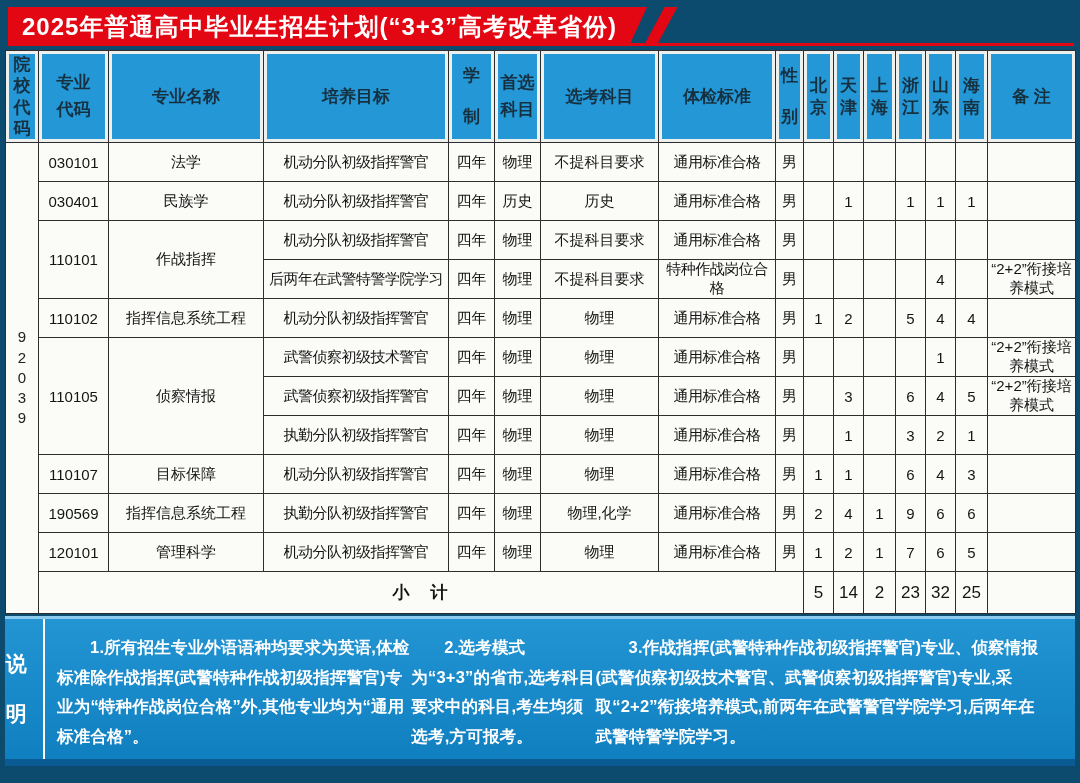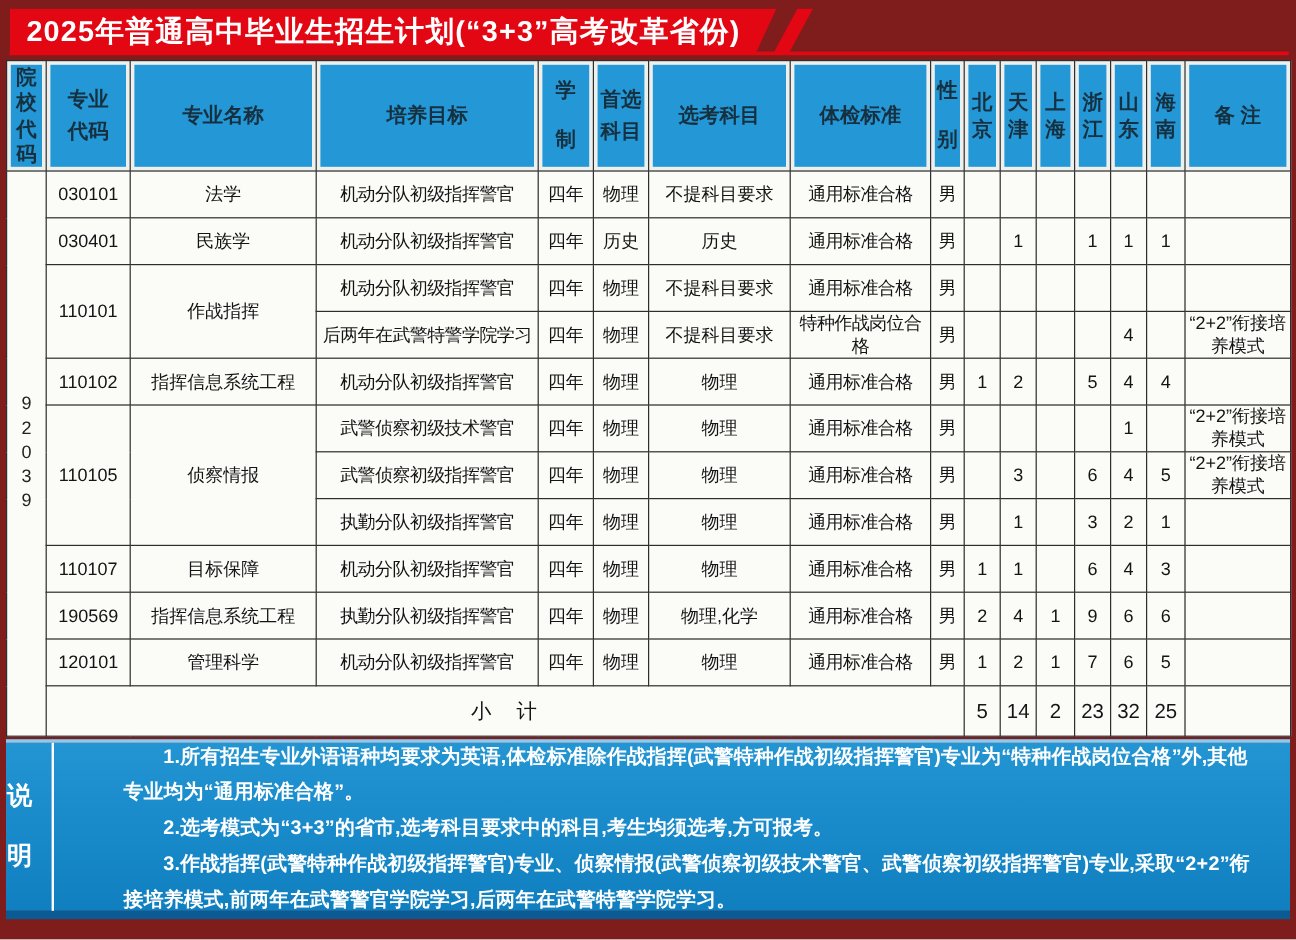--- a/index.html
+++ b/index.html
@@ -1,20 +1,20 @@
 <!DOCTYPE html>
 <html><head>
 <meta charset="utf-8">
 <style>
   * { margin:0; padding:0; box-sizing:border-box; }
   html,body { background:#e9e9e7; }
   body { font-family:"Liberation Sans","DejaVu Sans",sans-serif; }
   .page {
     position:relative; width:1080px; height:783px; margin:0 auto;
-    background:#7f1d1d; overflow:hidden;
+    background:#0c4a6e; overflow:hidden;
   }
   
   .banner-row { position:relative; height:50px; padding:7px 0 0 8px; }
   .banner-underline {
     position:absolute; left:8px; right:6px; bottom:4px; height:3px;
     background:#e30613;
   }
   .banner {
     position:relative; display:inline-block; height:39px; line-height:39px;
     padding:0 30px 0 14px; background:#e30613; color:#ffffff;
@@ -50,35 +50,35 @@
   }
   .stack.w2 { width:2.16em; line-height:1.55; }
   .stack.gapped { line-height:2.4; }
   td.code-cell { font-size:15px; letter-spacing:0; }
   td.school-cell { background:#f2f2ef; border-left-color:#9a9a9a; font-size:15px; }
   .school-digit { line-height:1.35; font-size:15px; color:#222; }
   td.goal-cell { font-size:14.5px; letter-spacing:-0.5px; }
   td.phys-cell { font-size:14px; letter-spacing:-0.5px; }
   td.plan-num { font-size:16px; }
   td.remark-cell { font-size:10px; color:#2b2b2b; padding:0 1px; }
-  td.subtotal-label { font-size:18px; font-weight:400; letter-spacing:2px;margin-left:28px; }
+  td.subtotal-label { font-size:18px; font-weight:700; letter-spacing:2px;margin-left:28px; }
   tr.subtotal td { font-size:17px; }
   
   .notes {
     position:relative; margin:2px 5px 0 5px; height:150px;
     background:linear-gradient(#2395d3, #0f7fc0);
     border-top:3px solid #8ccaee; border-bottom:7px solid #0a5a94;
     display:flex; color:#ffffff;
   }
   .notes-label {
     width:38px; display:flex; align-items:center; justify-content:flex-start;
     font-size:21px; font-weight:700;
   }
   .notes-divider { width:2px; background:#ffffff; margin:0; }
-  .notes-body { flex:1; padding:14px 28px 10px 12px; display:flex; flex-direction:column; justify-content:center;margin-left:46px; }
+  .notes-body { flex:1; padding:14px 28px 10px 12px; display:flex; flex-direction:row; justify-content:center; }
   .notes-body p {
     font-size:16.5px; font-weight:600; line-height:1.8;
     text-indent:2em; letter-spacing:0.2px;
   }
 </style>
 </head>
 <body>
 
 <div class="page">
 

